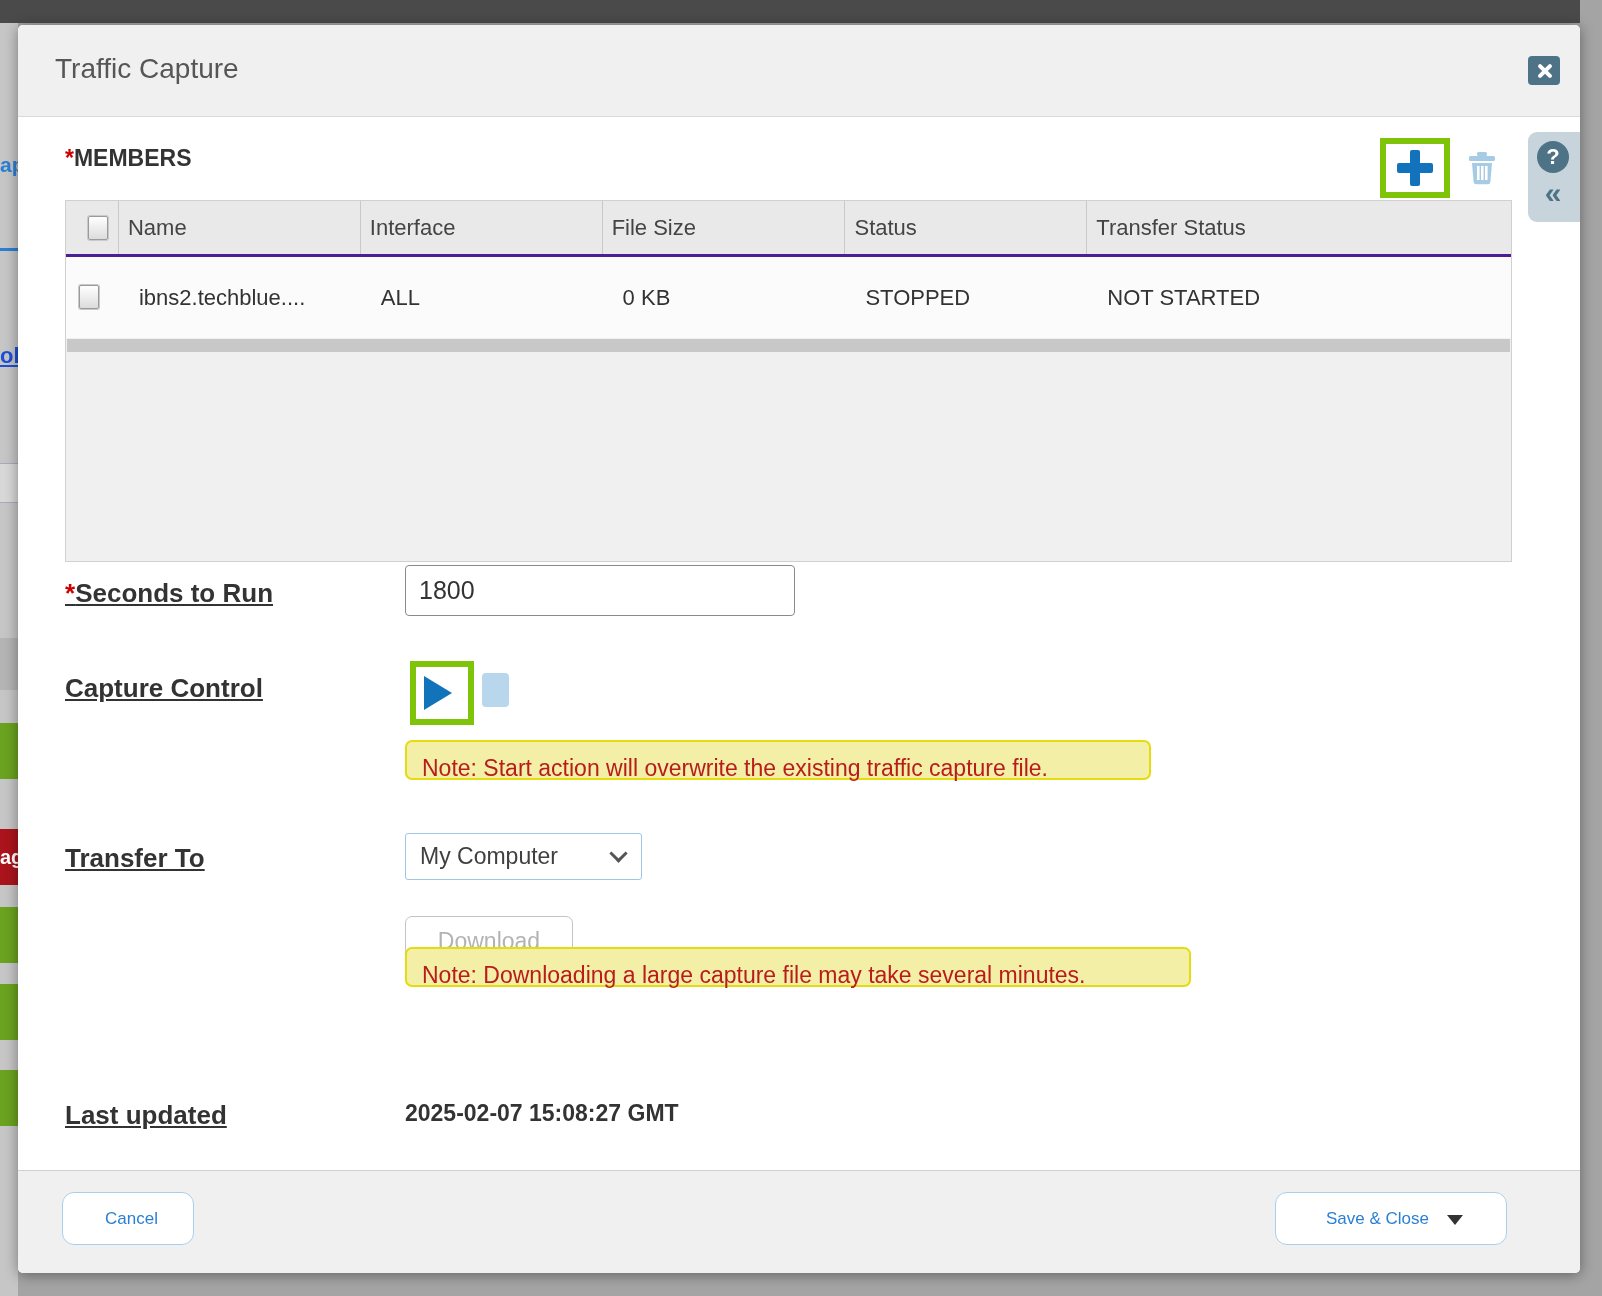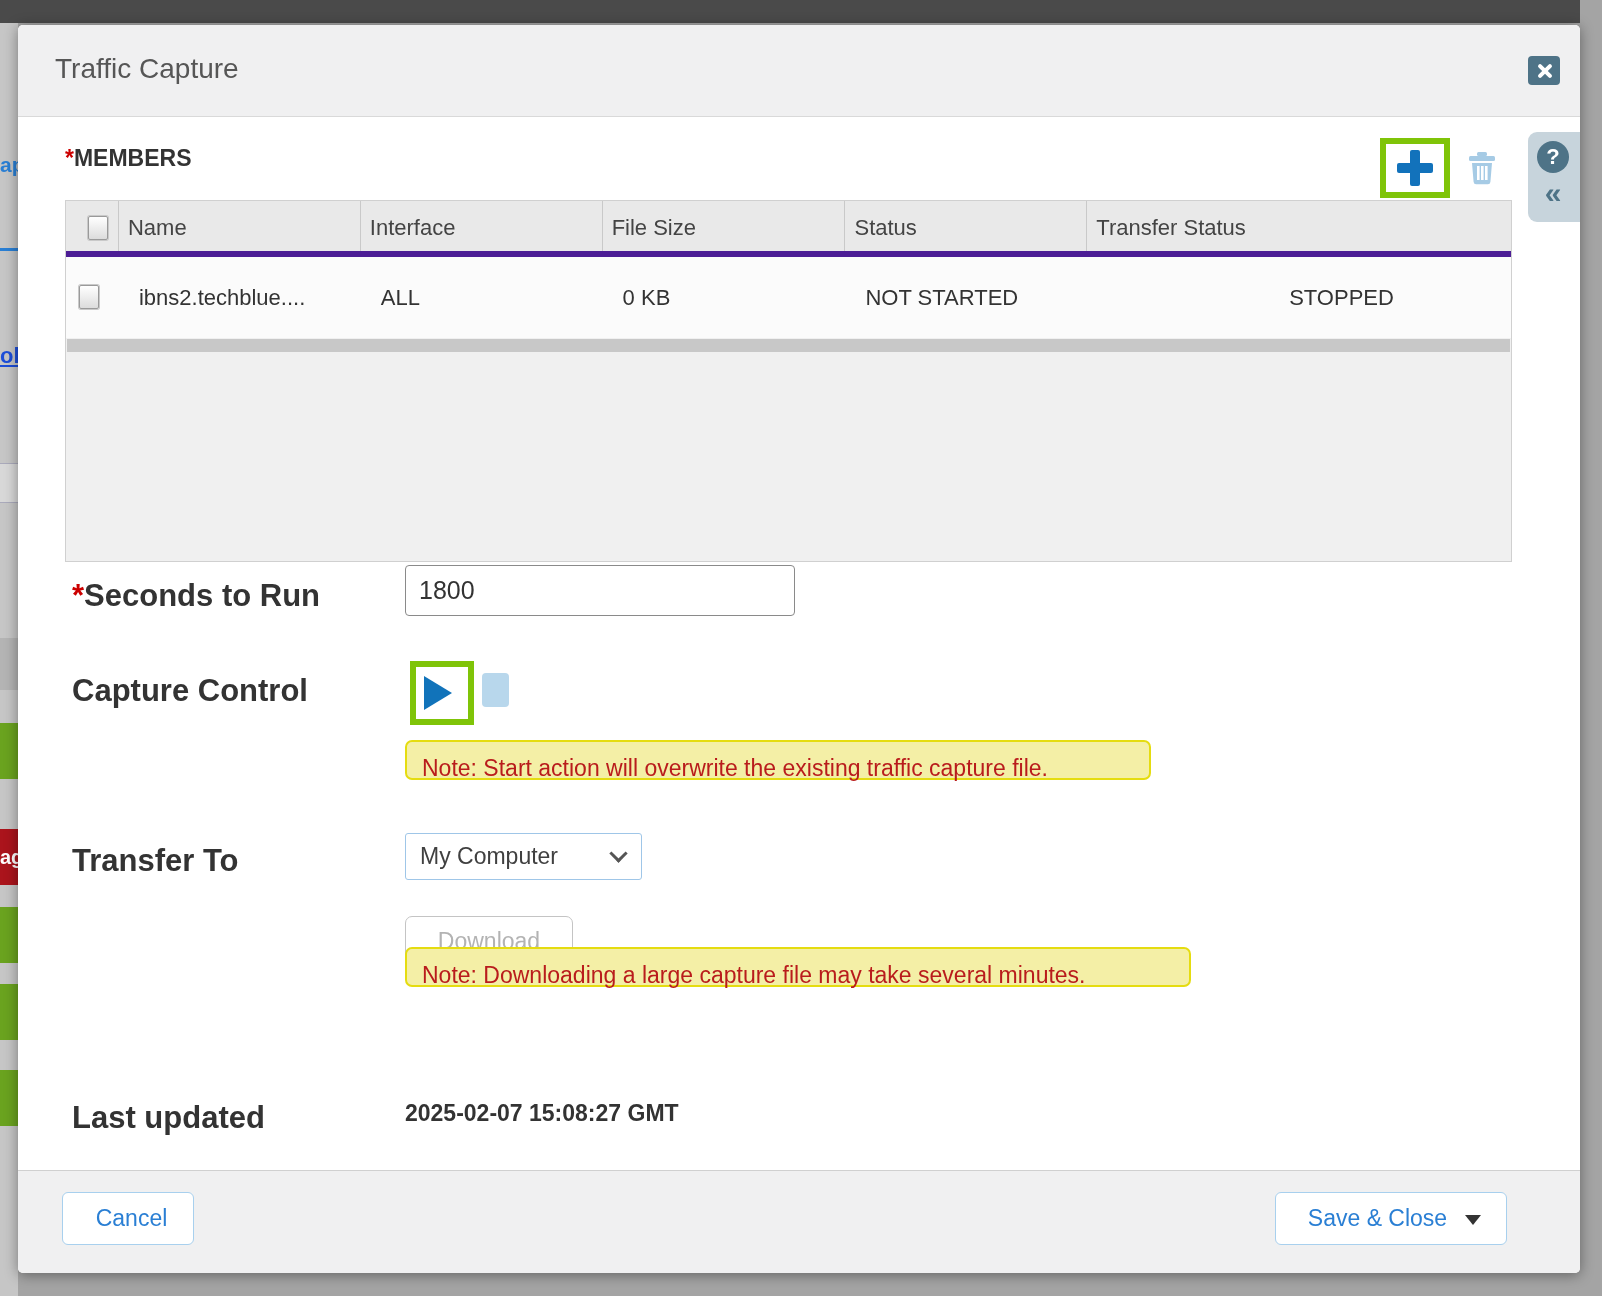--- a/index.html
+++ b/index.html
@@ -52,34 +52,34 @@
 
   .side-panel { position:absolute; left:1510px; top:107px; width:52px; height:90px; background:#c7d4dc;
                 border-radius:9px 0 0 9px; }
   .help-circle { position:absolute; left:9px; top:9px; width:32px; height:32px; border-radius:50%;
                  background:#4e7387; color:#fff; font-size:22px; font-weight:bold; text-align:center; line-height:32px; cursor:pointer; }
   .collapse-glyph { position:absolute; left:9px; top:44px; width:32px; font-size:30px; font-weight:bold;
                     color:#4e7387; text-align:center; cursor:pointer; }
 
   
   .grid { position:absolute; left:47px; top:175px; width:1447px; height:362px; border:1px solid #d0d0d0; background:#f0f0f0; }
-  .grid-header { display:flex; height:56px; background:#e9e9e9; border-bottom:6px solid #4c1d95; }
+  .grid-header { display:flex; height:56px; background:#e9e9e9; border-bottom:3px solid #4c1d95; }
   .gh-cell { font-size:22px; color:#444; line-height:54px; padding-left:9px; border-right:1px solid #c9c9c9; }
   .gh-cell:last-child { border-right:none; }
   .col-cb { width:53px; } .col-name { width:242px; } .col-if { width:242px; }
   .col-fs { width:243px; } .col-st { width:242px; } .col-ts { width:424px; }
   .grid-row { display:flex; height:81px; background:#fbfbfb; }
   .gr-cell { font-size:22px; color:#333; line-height:81px; padding-left:20px; white-space:nowrap; overflow:hidden; }
   .cb { width:20px; height:24px; border:1px solid #9a9a9a; border-radius:2px;
         background:linear-gradient(#ffffff,#dcdcdc); box-shadow:0 0 0 1px #c9c9c9; margin:15px 0 0 13px; cursor:pointer; }
   .grid-row .cb { margin-top:28px; }
   .hscroll { height:13px; background:#c8c8c8; margin:1px; }
 
   
-  .field-label { position:absolute; left:54px; font-size:31px; font-weight:bold; color:#333; }
+  .field-label { position:absolute; left:47px; font-size:26px; font-weight:bold; color:#333;text-decoration:underline; }
   .text-input { position:absolute; left:387px; top:540px; width:390px; height:51px; border:1px solid #8a8a8a;
                 border-radius:4px; background:#fff; font-family:"Liberation Sans",sans-serif;
                 font-size:25px; color:#333; padding-left:13px; }
   .play-annotation { position:absolute; left:392px; top:636px; width:64px; height:64px;
                      border:6px solid #7fc408; background:#fff; }
   .play-btn { position:absolute; left:8px; top:9px; width:36px; height:34px; cursor:pointer; }
   .play-tri { width:0; height:0; border-left:28px solid #1173ba; border-top:17px solid transparent; border-bottom:17px solid transparent; }
   .stop-btn { position:absolute; left:464px; top:648px; width:27px; height:34px; background:#b8d7ec; border-radius:4px; }
 
   .note { position:absolute; left:387px; height:40px; background:#f4efa6; border:2px solid #e5dc10;
@@ -95,22 +95,22 @@
 
   .download-btn { position:absolute; left:387px; top:891px; width:168px; height:51px; background:#fff;
                   border:1px solid #c4c4c4; border-radius:7px; font-size:23px; color:#b3b3b3;
                   text-align:center; line-height:49px; }
 
   .last-updated-value { position:absolute; left:387px; top:1075px; font-size:23px; font-weight:bold; color:#333; }
 
   
   .modal-footer { position:absolute; left:0; top:1145px; width:1562px; height:103px; background:#f0f0f1;
                   border-top:1px solid #d0d0d0; border-radius:0 0 5px 5px; }
-  .btn { position:absolute; top:21px; height:53px; background:#fff; border:1px solid #a8d0ee; border-radius:6px;
-         color:#2a7fd4; font-size:23px; text-align:center; cursor:pointer;padding-left:7px; }
+  .btn { position:absolute; top:21px; height:53px; background:#fff; border:1px solid #a8d0ee; border-radius:12px;
+         color:#2a7fd4; font-size:17px; text-align:center; cursor:pointer;padding-left:7px; }
   .cancel-btn { left:44px; width:132px; line-height:51px; }
   .save-btn { left:1257px; width:232px; line-height:51px; }
   .save-caret { display:inline-block; width:0; height:0; margin-left:18px; vertical-align:middle;
                 border-left:8px solid transparent; border-right:8px solid transparent; border-top:10px solid #333; }
   svg { display:block; }
 </style>
 </head>
 <body>
 
 <div class="viewport">
@@ -174,22 +174,22 @@
         <div class="gh-cell col-st">Status</div>
         <div class="gh-cell col-ts">Transfer Status</div>
       </div>
       <div class="grid-row">
         <div class="gr-cell col-cb" style="padding-left:0;">
           <div class="cb"></div>
         </div>
         <div class="gr-cell col-name">ibns2.techblue....</div>
         <div class="gr-cell col-if">ALL</div>
         <div class="gr-cell col-fs">0 KB</div>
+        <div class="gr-cell col-st">STOPPED</div>
         <div class="gr-cell col-ts">NOT STARTED</div>
-        <div class="gr-cell col-st">STOPPED</div>
       </div>
       <div class="hscroll"></div>
     </div>
 
     <div class="field-label" style="top:553px;"><span class="req">*</span><span>Seconds to Run</span></div>
     <input class="text-input" type="text" value="1800" style="">
 
     <div class="field-label" style="top:648px;">Capture Control</div>
     <div class="play-annotation">
       <div class="play-btn">

